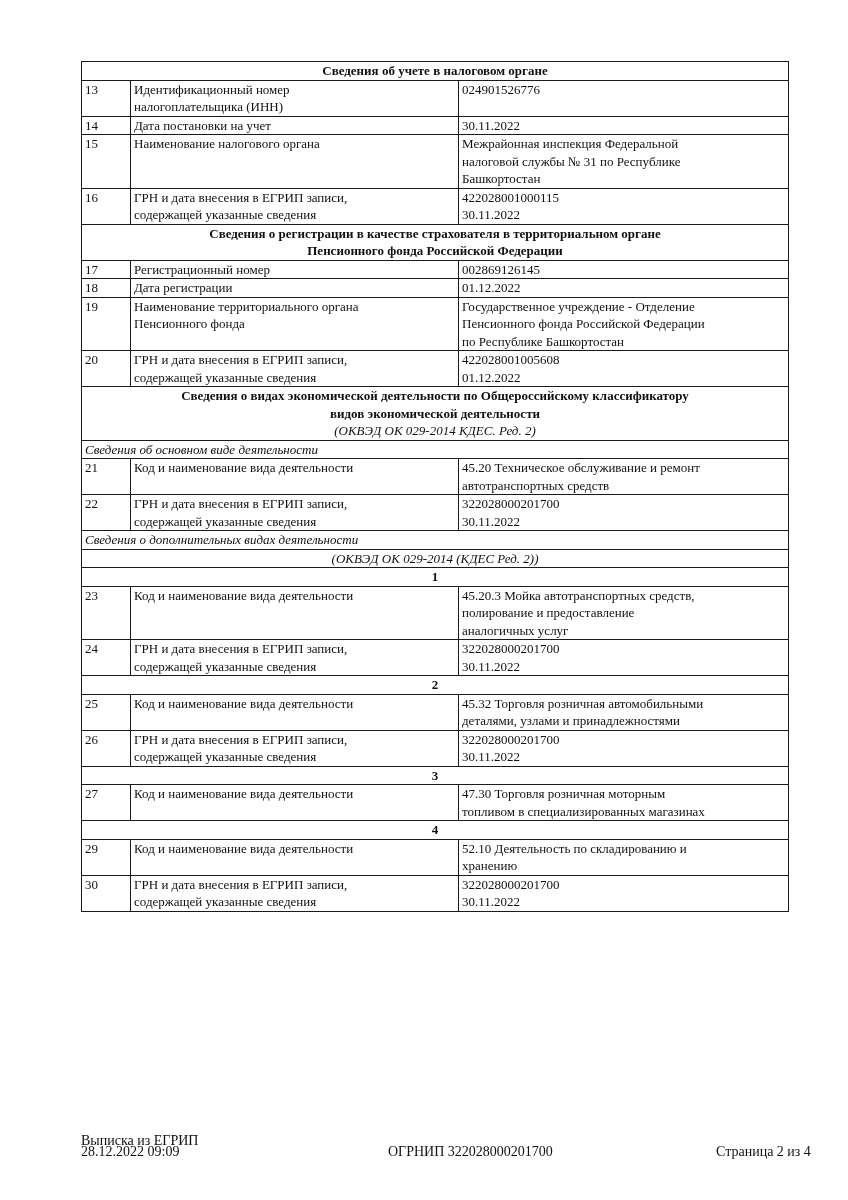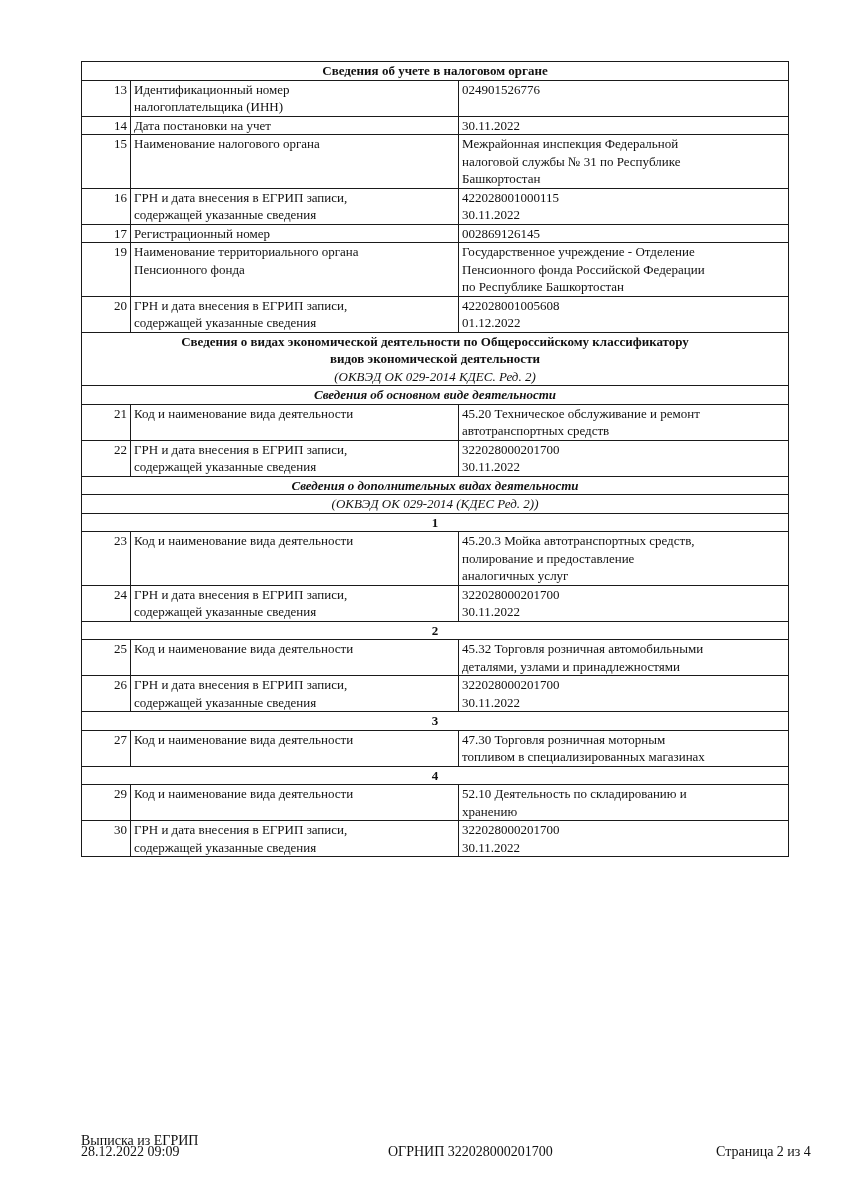--- a/index.html
+++ b/index.html
@@ -2,23 +2,23 @@
 <html><head>
 <meta charset="utf-8">
 <style>
   html, body { margin: 0; padding: 0; background: #ffffff; }
   body { width: 848px; height: 1200px; position: relative; overflow: hidden;
          font-family: "Liberation Serif", serif; color: #111; }
   table.main { position: absolute; left: 81px; top: 61px; width: 707px;
                border-collapse: collapse; table-layout: fixed; font-size: 13px; line-height: 17.5px; }
   table.main td { border: 1px solid #1a1a1a; padding: 0 3px; vertical-align: top; }
   col.c1 { width: 49px; } col.c2 { width: 328px; } col.c3 { width: 330px; }
-  td.num { text-align: right; padding-top: 1px; }
+  td.num { text-align: left; padding-top: 1px; }
   td.hdr { text-align: center; font-weight: bold; }
-  td.sub { text-align: center; font-style: italic; font-weight: bold; }
+  td.sub { text-align: left; font-style: italic; font-weight: normal; }
   td.ital { text-align: center; font-style: italic; margin-top: 16px; }
   td.idx { text-align: center; font-weight: bold; }
   .line { display: block; }
   .footer { position: absolute; top: 1135px; font-size: 14px; line-height: 11px; font-family: "Liberation Serif", serif; }
 </style>
 </head>
 <body>
 
 <table class="main">
   <colgroup>
@@ -65,26 +65,41 @@
         <td>
           <span class="line">ГРН и дата внесения в ЕГРИП записи,</span>
           <span class="line">содержащей указанные сведения</span>
         </td>
         <td>
           <span class="line">422028001000115</span>
           <span class="line">30.11.2022</span>
         </td>
       </tr>
       <tr>
+        <td colspan="3" class="hdr">
+          <span class="line">Сведения о регистрации в качестве страхователя в территориальном органе</span>
+          <span class="line">Пенсионного фонда Российской Федерации</span>
+        </td>
+      </tr>
+      <tr>
         <td class="num">17</td>
         <td>
           <span class="line">Регистрационный номер</span>
         </td>
         <td>
           <span class="line">002869126145</span>
+        </td>
+      </tr>
+      <tr>
+        <td class="num">18</td>
+        <td>
+          <span class="line">Дата регистрации</span>
+        </td>
+        <td>
+          <span class="line">01.12.2022</span>
         </td>
       </tr>
       <tr>
         <td class="num">19</td>
         <td>
           <span class="line">Наименование территориального органа</span>
           <span class="line">Пенсионного фонда</span>
         </td>
         <td>
           <span class="line">Государственное учреждение - Отделение</span>

